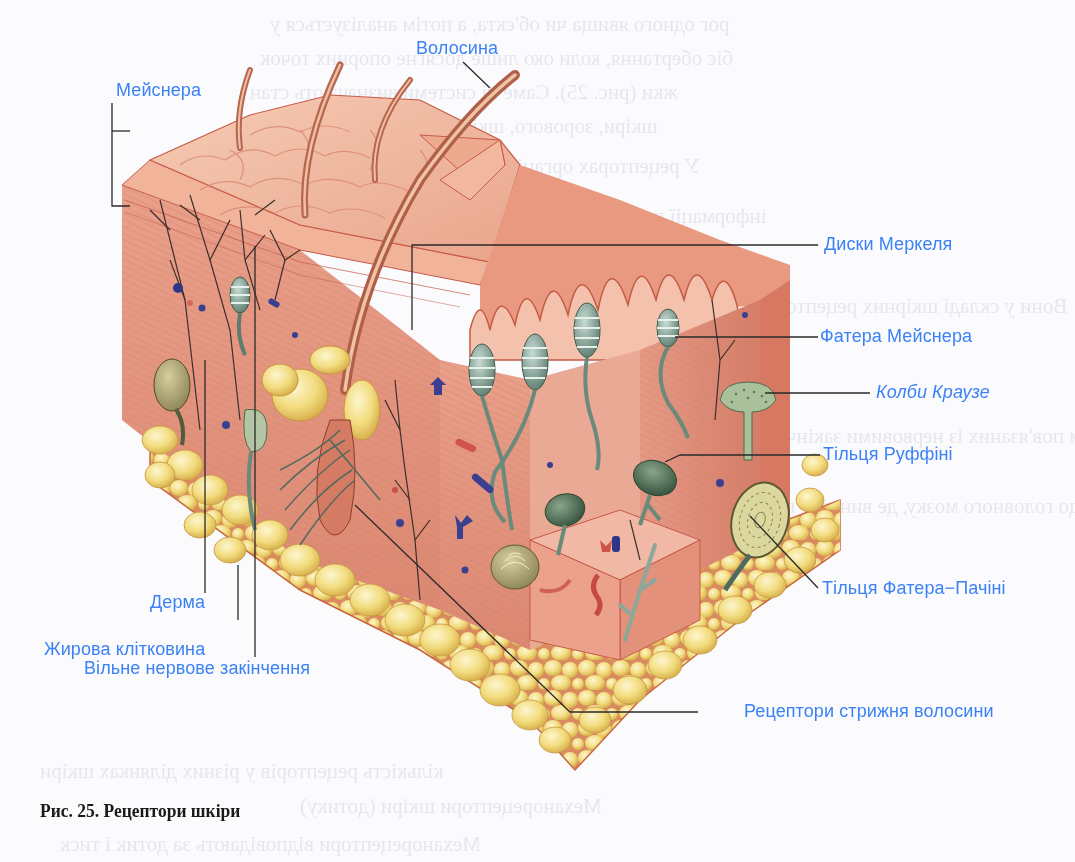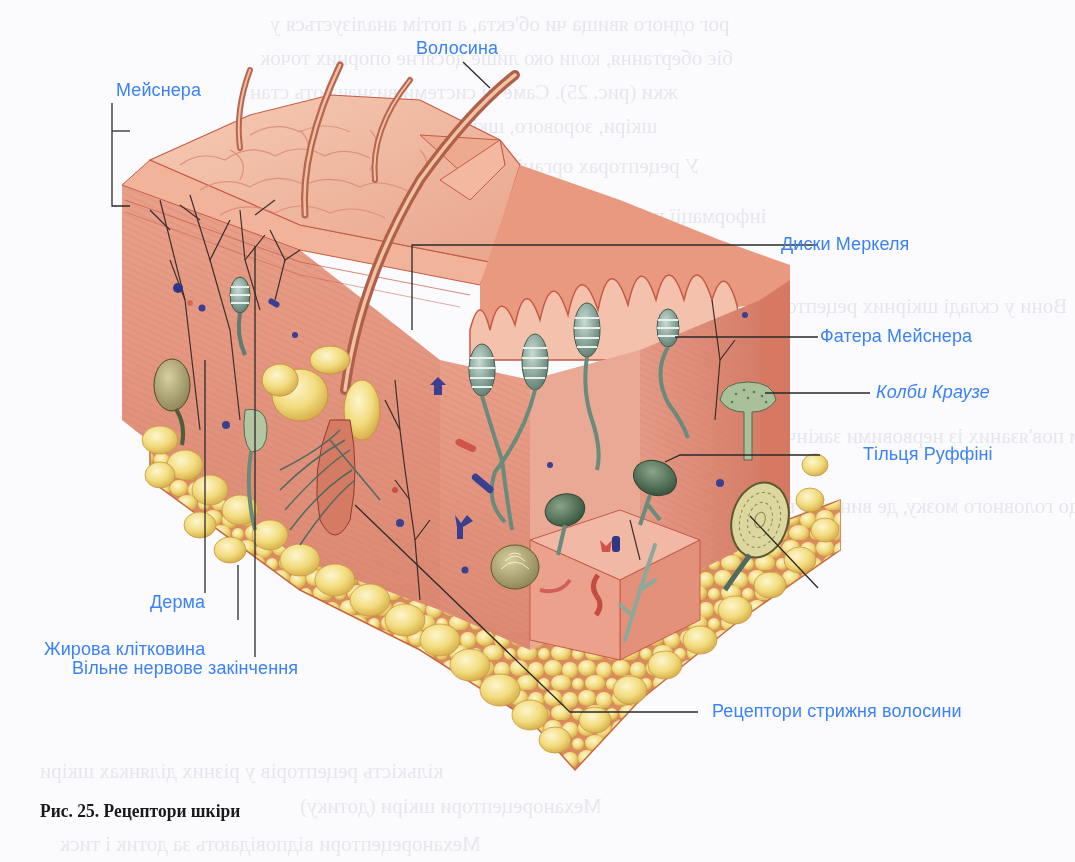--- a/index.html
+++ b/index.html
@@ -333,23 +333,24 @@
       <path d="M238 565 L238 620"></path>
 
       <path d="M255 246 L255 657"></path>
 
       <path d="M355 505 L570 712 L698 712"></path>
     </g>
   </svg>
 
   <div class="label" style="left:416px; top:38px;">Волосина</div>
   <div class="label" style="left:116px; top:80px;">Мейснера</div>
-  <div class="label" style="left:781px; top:234px;">Диски Меркеля</div>
+  <div class="label" style="left:824px; top:234px;">Диски Меркеля</div>
   <div class="label" style="left:820px; top:326px;">Фатера Мейснера</div>
   <div class="label" style="left:876px; top:382px;font-style:italic;">Колби Краузе</div>
-  <div class="label" style="left:863px; top:444px;">Тільця Руффіні</div>
+  <div class="label" style="left:823px; top:444px;">Тільця Руффіні</div>
+  <div class="label" style="left:822px; top:578px;">Тільця Фатера−Пачіні</div>
   <div class="label" style="left:150px; top:592px;">Дерма</div>
   <div class="label" style="left:44px; top:639px;">Жирова клітковина</div>
-  <div class="label" style="left:72px; top:658px;">Вільне нервове закінчення</div>
-  <div class="label" style="left:712px; top:701px;">Рецептори стрижня волосини</div>
+  <div class="label" style="left:84px; top:658px;">Вільне нервове закінчення</div>
+  <div class="label" style="left:744px; top:701px;">Рецептори стрижня волосини</div>
 
   <div class="caption">Рис. 25. Рецептори шкіри</div>
 </div>
 
 </body></html>

